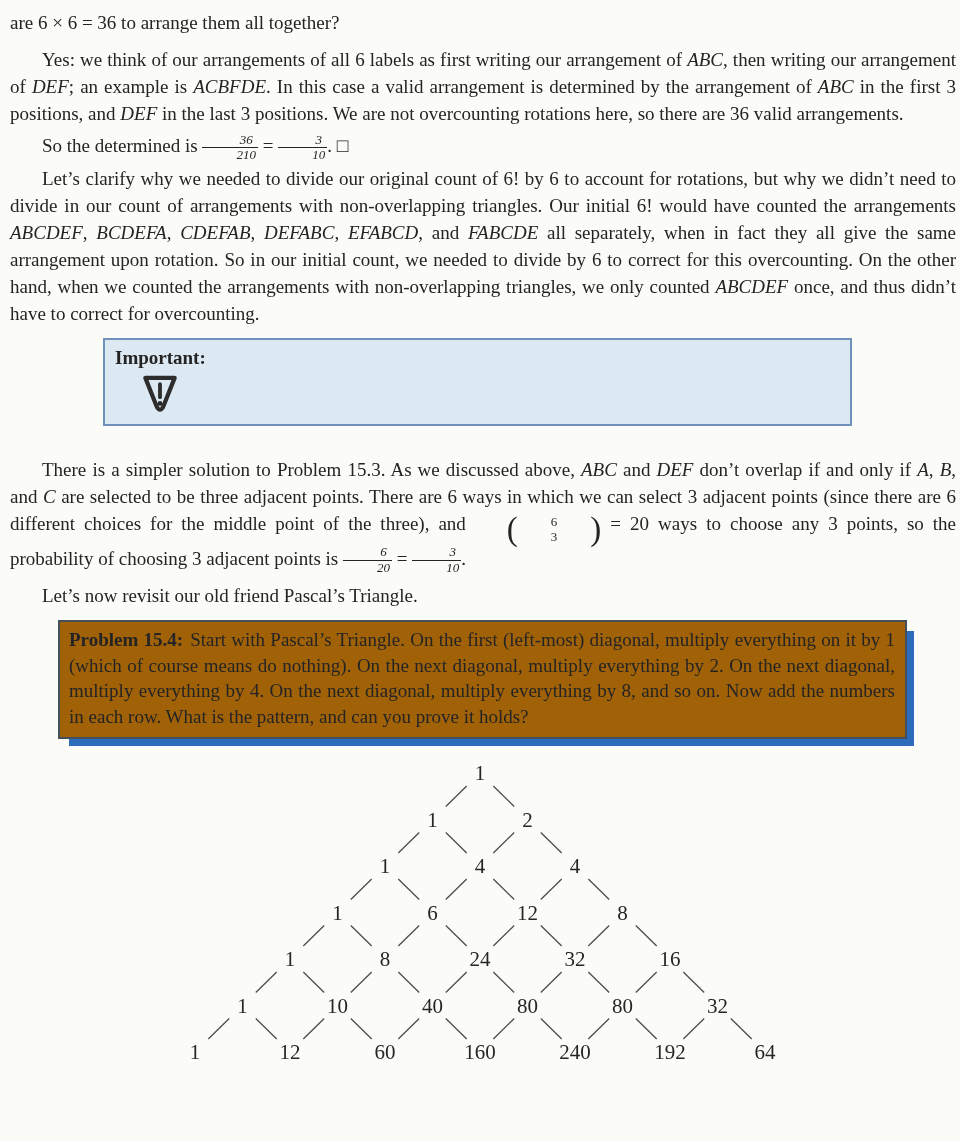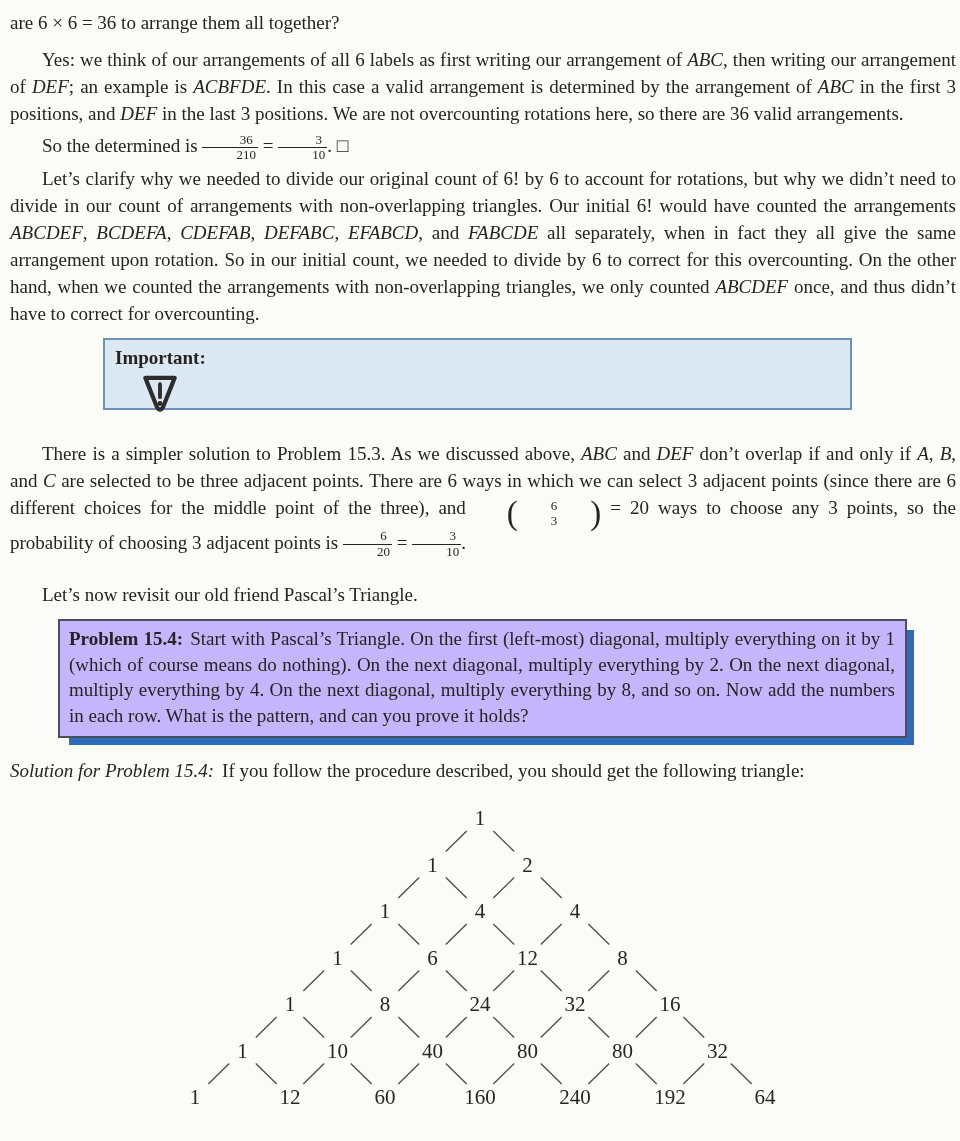--- a/index.html
+++ b/index.html
@@ -13,53 +13,53 @@
   p{margin:0;line-height:27px;text-align:justify;}
   .indent{text-indent:32px;}
   .it{font-style:italic;margin-top:20px;}
 
   #p-yes{margin-top:10px;}
   #p-prob{margin-top:2px;line-height:34px;text-align:left;}
   #p-clarify{margin-top:2px;}
 
   
   .frac{display:inline-block;vertical-align:-0.55em;text-align:center;
-        font-size:13px;line-height:1.12;}
+        font-size:13px;line-height:1.12;font-style:italic;}
   .frac .num{display:block;padding:0 2px;}
   .frac .den{display:block;border-top:1.2px solid #242424;padding:0 2px;}
 
   
   .binom{display:inline-flex;align-items:center;vertical-align:-0.55em;}
   .binom .paren{font-size:33px;line-height:0.8;}
   .binom .bstack{display:inline-flex;flex-direction:column;align-items:center;
         font-size:13px;line-height:1.15;padding:0 1px;}
 
   
   .important-box{
-    margin:11px 0 0 93px;width:749px;box-sizing:border-box;height:72px;
+    margin:11px 0 0 93px;width:749px;box-sizing:border-box;height:88px;
     background:#dde9f2;border:2px solid #7191bd;
     display:flex;padding:5px 12px 0 10px;
   }
   .imp-left{width:122px;flex:none;}
   .imp-label{font-weight:bold;line-height:26px;}
   .imp-icon{margin:0 0 0 22px;display:block;}
   .imp-text{flex:1;line-height:26px;padding-top:0;}
 
   
   .problem-box{
     margin:11px 0 0 48px;width:849px;box-sizing:border-box;
-    background:#c4b5fd;border:2px solid #45505c;
+    background:#a16207;border:2px solid #45505c;
     box-shadow:9px 9px 0 -2px #2d6bbd;
     padding:5px 10px 7px 9px;
   }
   .problem-box p{line-height:25.6px;}
   .prob-label{font-weight:bold;margin-right:7px;}
 
   #p-simpler{margin-top:30px;}
-  #p-revisit{margin-top:22px;font-family:Liberation Serif, serif;}
+  #p-revisit{margin-top:7px;font-family:Liberation Serif, serif;}
   #p-solution{margin-top:19px;}
   .sol-label{font-style:italic;margin-right:8px;}
 
   .triangle-fig{margin-top:8px;}
   .triangle-fig svg{display:block;}
   svg text{font-family:"Liberation Serif","DejaVu Serif",serif;font-size:21px;fill:#262626;}
 </style>
 </head>
 <body>
 
@@ -92,21 +92,20 @@
         </span>
         <span class="paren">)</span>
       </span><span> = 20 ways to choose any 3 points, so the probability of choosing 3 adjacent points is </span><span class="frac"><span class="num">6</span><span class="den">20</span></span><span> = </span><span class="frac"><span class="num">3</span><span class="den">10</span></span><span>.</span></p>
 
   <p id="p-revisit" class="indent"><span>Let’s now revisit our old friend Pascal’s Triangle.</span></p>
 
   <div class="problem-box">
     <p><span class="prob-label">Problem 15.4:</span><span><span>Start with Pascal’s Triangle. On the first (left-most) diagonal, multiply everything on it by 1 (which of course means do nothing). On the next diagonal, multiply everything by 2. On the next diagonal, multiply everything by 4. On the next diagonal, multiply everything by 8, and so on. Now add the numbers in each row. What is the pattern, and can you prove it holds?</span></span></p>
   </div>
 
-  <p id="p-solution"><span class="sol-label">Solution for Problem 15.4:</span><span><span>If you follow the procedure described, you should get the following triangle:</span></span></p>
 
   <div class="triangle-fig">
     <svg width="938" height="314" viewBox="0 0 938 314">
         <line x1="456.7" y1="39.02" x2="435.8" y2="59.48" stroke="#4c4c4c" stroke-width="1.3"></line>
         <line x1="483.3" y1="39.02" x2="504.2" y2="59.48" stroke="#4c4c4c" stroke-width="1.3"></line>
         <line x1="409.2" y1="85.52" x2="388.3" y2="105.97999999999999" stroke="#4c4c4c" stroke-width="1.3"></line>
         <line x1="435.8" y1="85.52" x2="456.7" y2="105.97999999999999" stroke="#4c4c4c" stroke-width="1.3"></line>
         <line x1="504.2" y1="85.52" x2="483.3" y2="105.97999999999999" stroke="#4c4c4c" stroke-width="1.3"></line>
         <line x1="530.8" y1="85.52" x2="551.7" y2="105.97999999999999" stroke="#4c4c4c" stroke-width="1.3"></line>
         <line x1="361.7" y1="132.02" x2="340.8" y2="152.48" stroke="#4c4c4c" stroke-width="1.3"></line>

